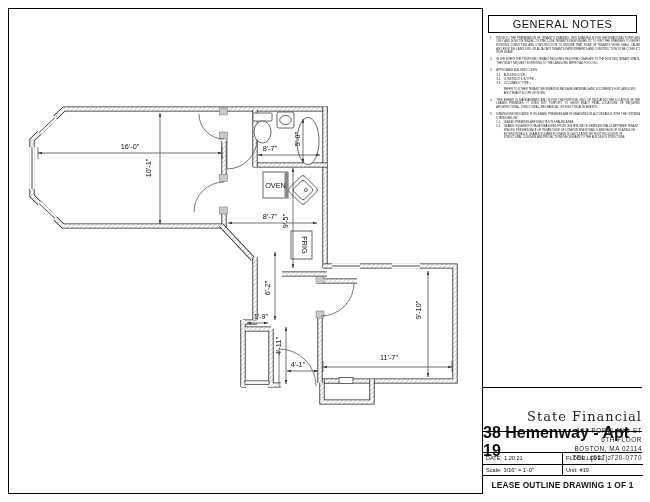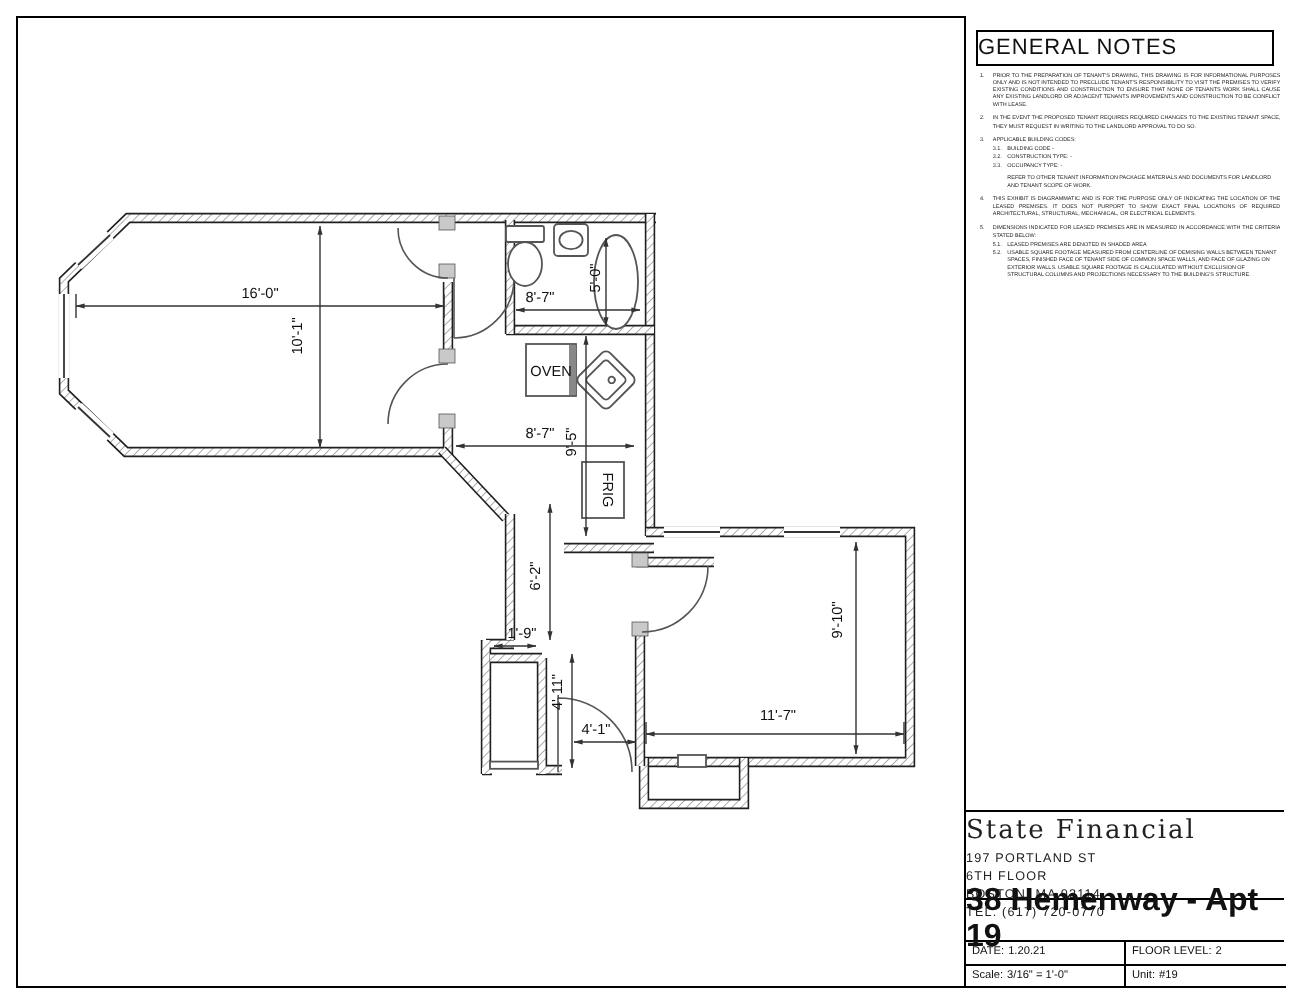--- a/index.html
+++ b/index.html
@@ -6,33 +6,33 @@
   .sheet {
     position:relative; width:650px; height:502px; background:#fff;
     font-family:"Liberation Sans", sans-serif; color:#111; overflow:hidden;
     margin:0 auto;
   }
   .page-border { position:absolute; left:8px; top:8px; right:8px; bottom:8px; border:1.7px solid #000; }
   .plan-svg { position:absolute; left:0; top:0; }
 
   
   .panel { position:absolute; left:482px; top:8px; width:160px; height:486px; background:#fff; border-left:1.7px solid #000; box-sizing:border-box; }
-  .gn-box { position:absolute; left:5px; right:5px; top:7px; height:16px; border:1.2px solid #000; display:flex; align-items:center; font-size:11px; letter-spacing:.5px; font-weight:500; }
+  .gn-box { position:absolute; left:5px; right:5px; top:7px; height:16px; border:1.2px solid #000; display:flex; align-items:center; justify-content:center; font-size:11px; letter-spacing:.5px; font-weight:500; }
   .notes { position:absolute; left:7px; top:28px; width:150px; height:345px; overflow:hidden; }
   .notes-inner { width:330px; transform:scale(0.455); transform-origin:0 0; font-size:6px; line-height:1.35; color:#222; }
   .note { display:flex; margin-bottom:7px; }
   .note .num { width:14px; flex:none; }
   .note .txt { flex:1; text-align:justify; }
   .subnote { display:flex; margin:0 0 1px 14px; }
   .subnote .num { width:16px; flex:none; }
   .subnote .txt { flex:1; }
   .note-extra { margin:6px 0 7px 30px; }
 
   .titleblock { position:absolute; left:0; right:0; bottom:0; }
-  .firm-row { border-top:1.2px solid #000; text-align:left; padding:2px 0 2px 0; height:44px; box-sizing:border-box; }
+  .firm-row { border-top:1.2px solid #000; text-align:right; padding:21px 0 2px 0; height:44px; box-sizing:border-box; }
   .firm-name { font-family:"DejaVu Serif", serif; font-size:13px; letter-spacing:1px; color:#222; }
   .firm-addr { margin-top:2px; font-size:6.3px; line-height:1.45; letter-spacing:.6px; color:#222; }
   .project-row { border-top:1.2px solid #000; height:20px; display:flex; align-items:center; justify-content:center; font-size:16px; font-weight:bold; }
   .meta-table { border-top:1.2px solid #000; display:grid; grid-template-columns:79px 81px; }
   .meta-cell { font-size:5.6px; padding:2px 3px 2.5px 3px; border-bottom:1px solid #000; box-sizing:border-box; white-space:nowrap; }
   .meta-cell.right { border-left:1px solid #000; }
   .meta-cell .lbl { margin-right:2px; }
   .sheet-title-row { height:18px; display:flex; align-items:center; justify-content:center; font-size:8.3px; font-weight:bold; letter-spacing:.2px; }
 
   
@@ -273,16 +273,17 @@
           <span class="lbl">FLOOR LEVEL:</span><span>2</span>
         </div>
         <div class="meta-cell">
           <span class="lbl">Scale:</span><span>3/16" = 1'-0"</span>
         </div>
         <div class="meta-cell right">
           <span class="lbl">Unit:</span><span>#19</span>
         </div>
       </div>
 
+      <div class="sheet-title-row">LEASE OUTLINE DRAWING 1 OF 1</div>
     </div>
   </div>
 
 </div>
 
 </body></html>

